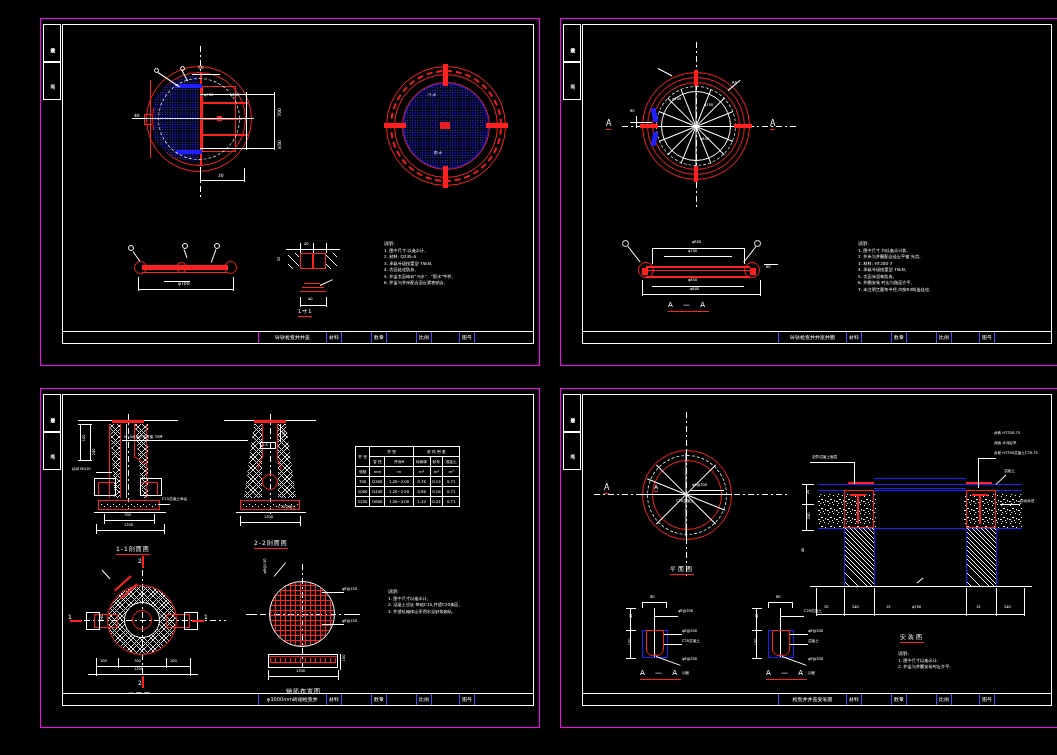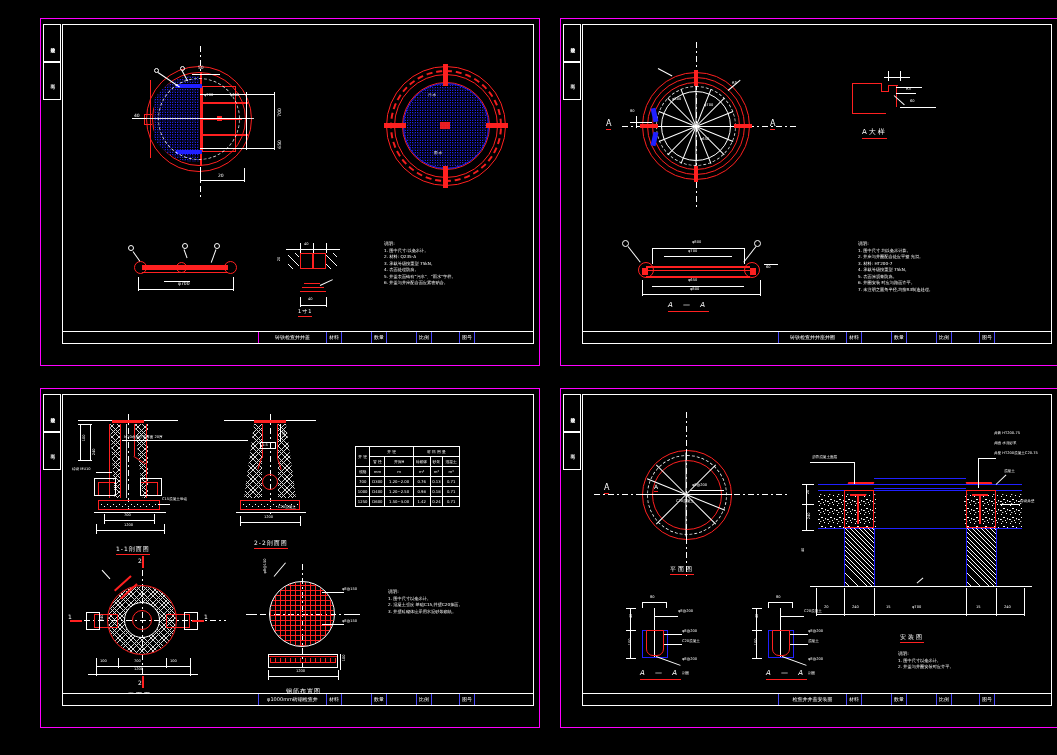--- a/index.html
+++ b/index.html
@@ -80,21 +80,21 @@
   .vtitle {
     position: absolute;
     color: #ffffff;
     font-size: 7px;
     letter-spacing: 2px;
     white-space: nowrap;
     padding-bottom: 2px;
     border-bottom: 1.2px solid #ff2020;
     line-height: 1;
   }
-  .vtitle.wide { letter-spacing: 4px; font-style: italic; }
+  .vtitle.wide { letter-spacing: 4px; }
 
   
   .notes { position: absolute; color: #fff; font-size: 4.2px; line-height: 1.55; white-space: nowrap; }
   .notes .nhead { font-size: 4.6px; margin-bottom: 1px; }
   .notes .nline { display: block; }
 
   
   .circ { position: absolute; border-radius: 50%; }
   .ring-r { border: 1.1px solid #ff2020; }
   .ring-w { border: 1px solid #ffffff; }
@@ -427,43 +427,20 @@
       <div class="ctext s35" style="left:2px; top:64px;">80</div>
 
       <div class="ctext s35" style="left:44px; top:52px;">φ800</div>
       <div class="ctext s35" style="left:76px; top:58px;">φ700</div>
       <div class="ctext s35" style="left:72px; top:92px;">φ650</div>
       <div class="ctext s35" style="left:104px; top:36px;">R3</div>
       <div class="leader" style="left:100px; top:44px; width:16px; transform:rotate(-40deg);"></div>
       <div class="leader" style="left:30px; top:22px; width:16px; transform:rotate(28deg);"></div>
     </div>
 
-    <div style="position:absolute; left:288px; top:55px; width:120px; height:80px;">
-
-      <div class="rline" style="left:4px; top:10px; width:30px; height:1.4px;"></div>
-      <div class="rline" style="left:4px; top:10px; width:1.4px; height:30px;"></div>
-      <div class="rline" style="left:4px; top:40px; width:34px; height:1.4px;"></div>
-      <div class="rline" style="left:33px; top:10px; width:1.4px; height:8px;"></div>
-      <div class="rline" style="left:33px; top:18px; width:8px; height:1.4px;"></div>
-      <div class="rline" style="left:40px; top:12px; width:1.4px; height:7px;"></div>
-      <div class="rline" style="left:40px; top:12px; width:10px; height:1.4px;"></div>
-      <div class="rline" style="left:48px; top:12px; width:1.4px; height:22px;"></div>
-      <div class="rline" style="left:38px; top:40px; width:1.4px; height:-0px;"></div>
-
-      <div class="wline" style="left:36px; top:4px; width:26px; height:1px;"></div>
-      <div class="wline" style="left:40px; top:-2px; width:1px; height:10px;"></div>
-      <div class="wline" style="left:52px; top:-2px; width:1px; height:10px;"></div>
-      <div class="wline" style="left:48px; top:14px; width:26px; height:1px;"></div>
-      <div class="wline" style="left:48px; top:20px; width:20px; height:1px;"></div>
-      <div class="wline" style="left:52px; top:34px; width:36px; height:1px;"></div>
-      <div class="leader" style="left:46px; top:22px; width:14px; transform:rotate(42deg);"></div>
-      <div class="ctext s35" style="left:58px; top:15px;">R3</div>
-      <div class="ctext s35" style="left:62px; top:27px;">60</div>
-      <div class="vtitle" style="left:14px; top:56px;">A大样</div>
-    </div>
 
     <div style="position:absolute; left:58px; top:216px; width:180px; height:85px;">
       <div class="rline" style="left:28px; top:32px; width:104px; height:2px;"></div>
       <div class="rline" style="left:28px; top:42px; width:104px; height:2px;"></div>
       <div class="rline" style="left:28px; top:36px; width:104px; height:1.2px;"></div>
 
       <div class="bolt bolt-r" style="left:20px; top:28px; width:16px; height:16px;"></div>
       <div class="bolt bolt-r" style="left:126px; top:28px; width:16px; height:16px;"></div>
       <div class="rline" style="left:24px; top:34px; width:6px; height:7px;"></div>
       <div class="rline" style="left:132px; top:34px; width:6px; height:7px;"></div>

